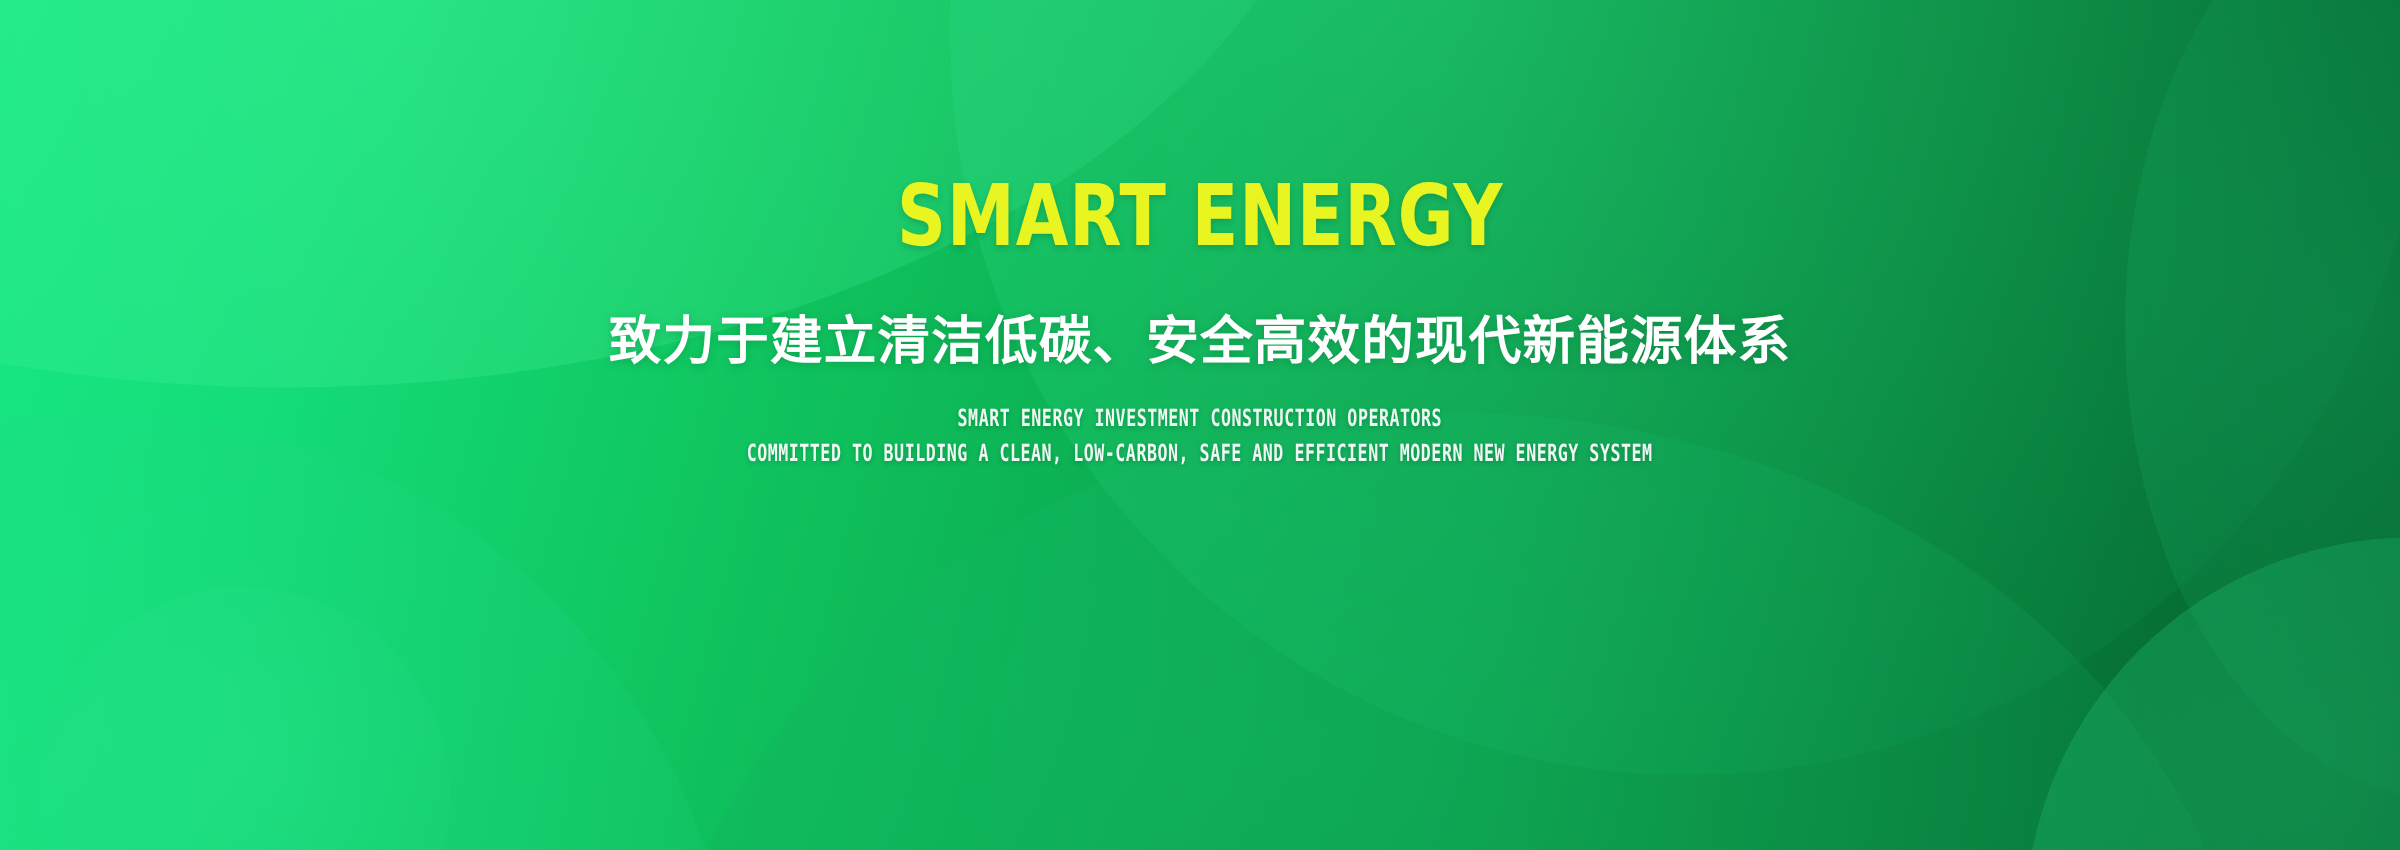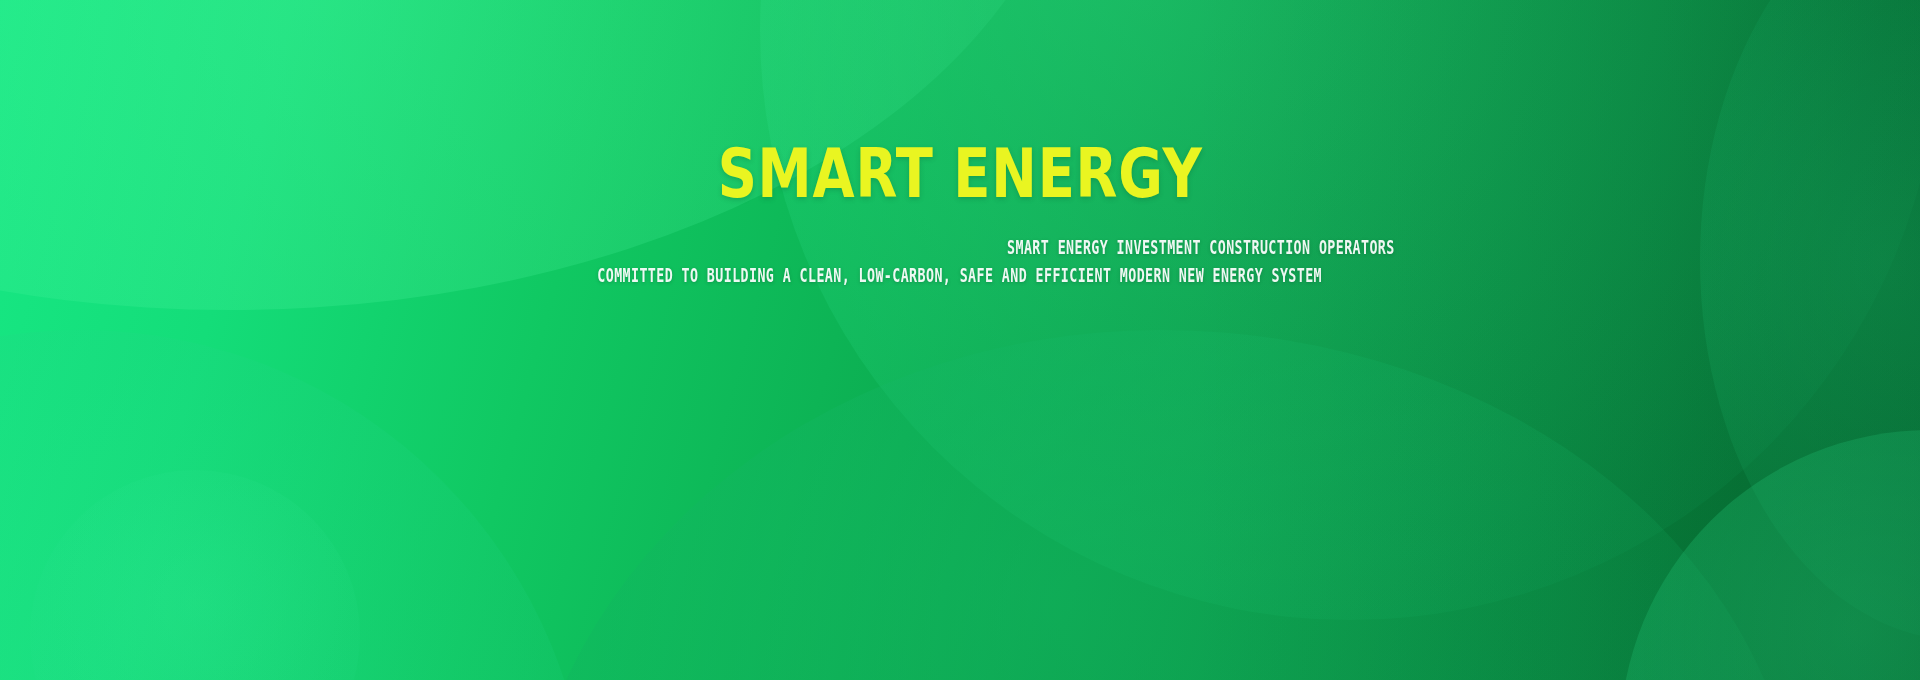--- a/index.html
+++ b/index.html
@@ -185,21 +185,21 @@
     letter-spacing: 1px;
     color: #ffffff;
     white-space: nowrap;
     text-shadow: 0 2px 7px rgba(0, 70, 35, 0.25);
   }
 
   .subhead-en {
     margin-top: 30px;
     display: flex;
     flex-direction: column;
-    align-items: flex-end;
+    align-items: center;
     gap: 9px;
   }
 
   .subhead-en-line {
     font-family: "DejaVu Sans Mono", "Liberation Mono", monospace;
     font-size: 19px;
     line-height: 1;
     font-weight: 700;
     letter-spacing: 0.6px;
     color: rgba(255, 255, 255, 0.93);
@@ -221,20 +221,21 @@
   <div class="blob blob-small-left"></div>
   <div class="blob blob-right-edge"></div>
   <div class="blob blob-bottom-right-a"></div>
   <div class="edge-shade"></div>
 
   <div class="content">
 
     <div class="headline-en">SMART ENERGY</div>
 
 
+    <div class="subhead-cn">致力于建立清洁低碳、安全高效的现代新能源体系</div>
 
     <div class="subhead-en">
       <div class="subhead-en-line">SMART ENERGY INVESTMENT CONSTRUCTION OPERATORS</div>
       <div class="subhead-en-line">COMMITTED TO BUILDING A CLEAN, LOW-CARBON, SAFE AND EFFICIENT MODERN NEW ENERGY SYSTEM</div>
     </div>
 
   </div>
 </div>
 
 </body></html>

